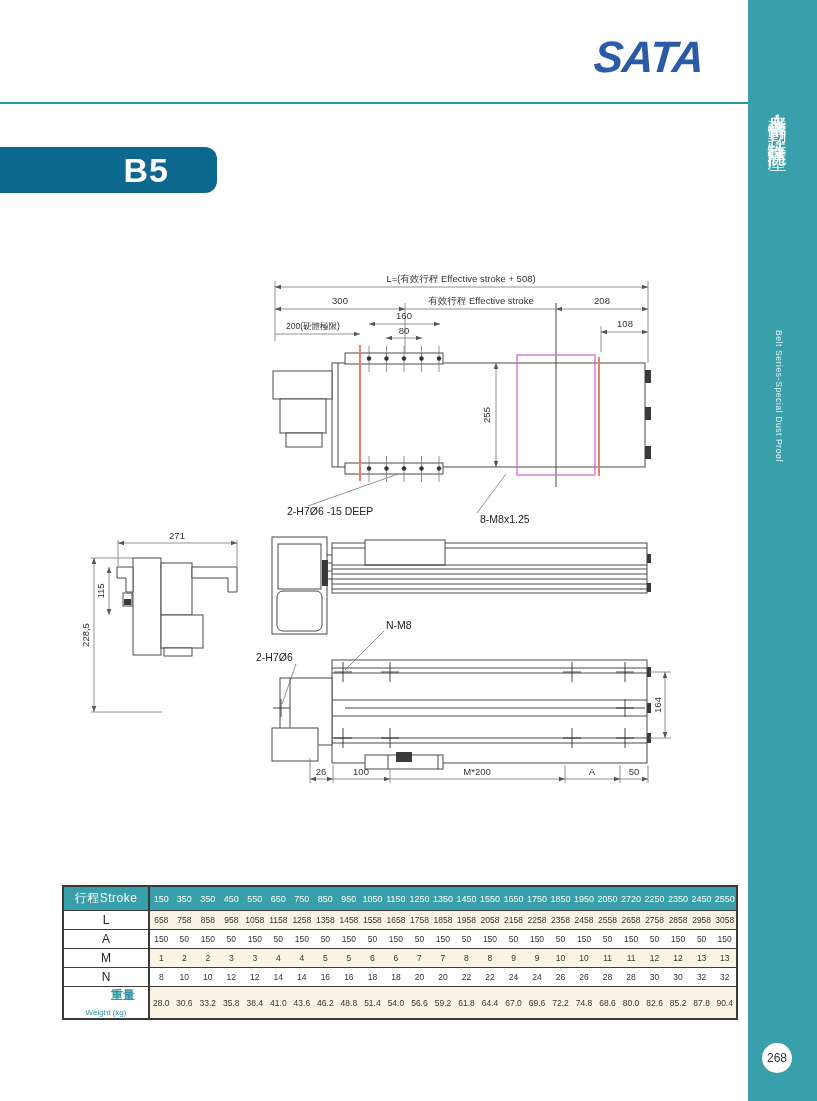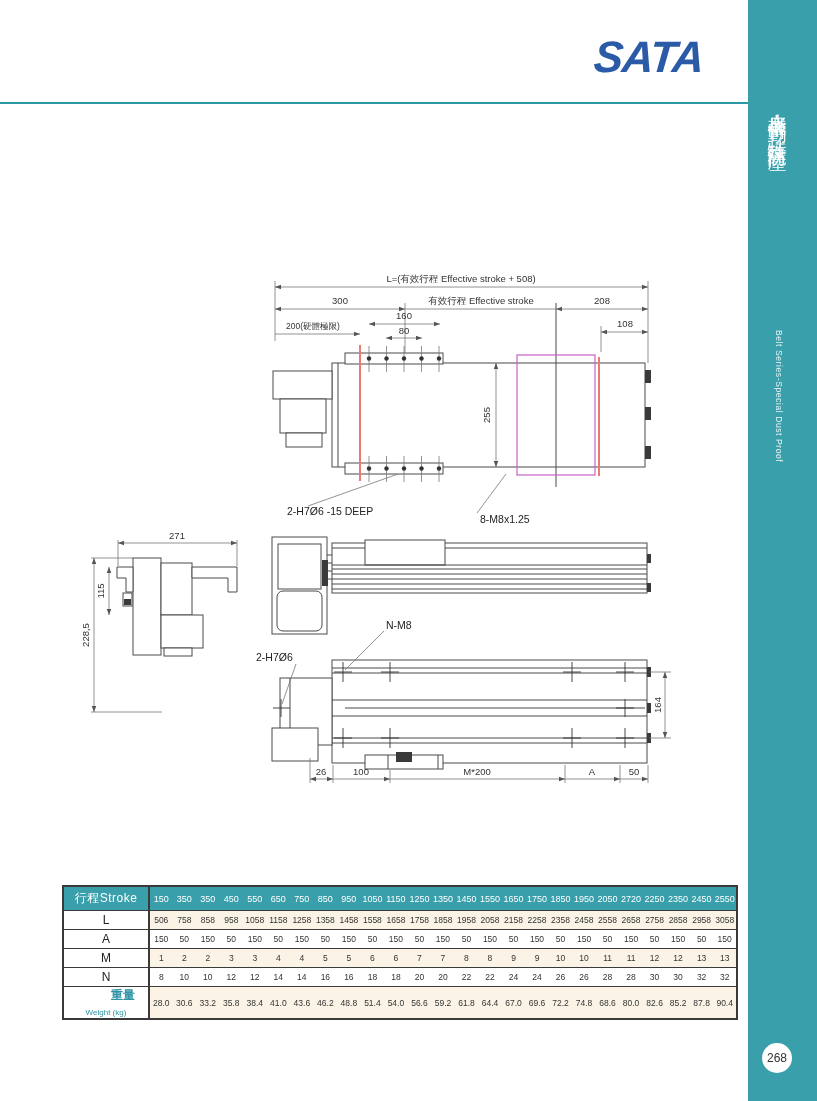--- a/index.html
+++ b/index.html
@@ -54,20 +54,21 @@
   .footer-note{position:absolute;left:62px;top:1012px;width:676px;text-align:center;
     font-size:7.5px;color:#999;}
 </style>
 </head>
 <body>
 
 <div class="page">
 
   <div class="logo">SATA</div>
   <div class="top-rule"></div>
+  <div class="model-badge">B5</div>
 
   <div class="sidebar">
     <div class="sidebar-zh">皮帶傳動-特殊防塵</div>
     <div class="sidebar-en">Belt Series-Special Dust Proof</div>
     <div class="page-badge">268</div>
   </div>
 
   <svg class="drawings" width="690" height="580" viewBox="55 255 690 580">
     <defs>
       <marker id="ae" markerWidth="9" markerHeight="8" refX="8" refY="3.5" orient="auto">
@@ -315,21 +316,21 @@
             <th>1950</th>
             <th>2050</th>
             <th>2720</th>
             <th>2250</th>
             <th>2350</th>
             <th>2450</th>
             <th>2550</th>
           </tr>
           <tr>
             <td class="lbl">L</td>
-            <td class="cream">506</td>
+            <td class="cream">658</td>
             <td class="cream">758</td>
             <td class="cream">858</td>
             <td class="cream">958</td>
             <td class="cream">1058</td>
             <td class="cream">1158</td>
             <td class="cream">1258</td>
             <td class="cream">1358</td>
             <td class="cream">1458</td>
             <td class="cream">1558</td>
             <td class="cream">1658</td>

